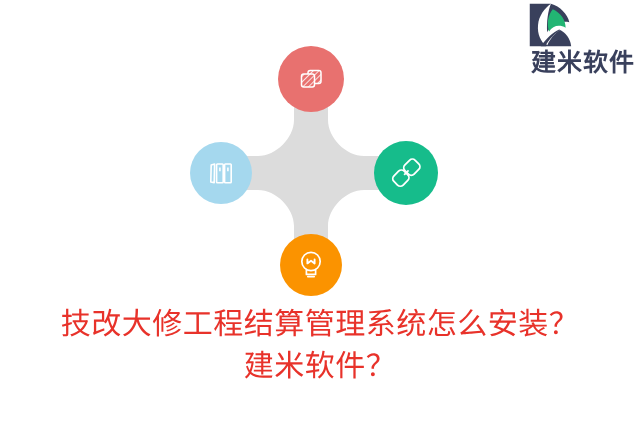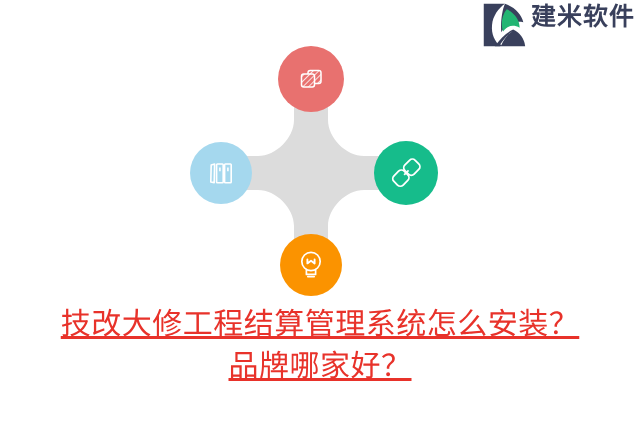--- a/index.html
+++ b/index.html
@@ -17,20 +17,21 @@
   }
 
   
   .brand {
     position: absolute;
     top: 2px;
     right: 5px;
     display: flex;
     align-items: flex-start;
     height: 48px;
+    flex-direction: column;
   }
   .brand-mark {
     width: 46px;
     height: 46px;
     flex: 0 0 46px;
     display: block;
   }
   .brand-text {
     display: flex;
     flex-direction: column;
@@ -81,21 +82,20 @@
     color: #e8322a;
     font-family: "DejaVu Sans", "Liberation Sans", sans-serif;
     font-size: 30px;
     line-height: 42px;
     font-weight: normal;
     letter-spacing: 0.5px;
   }
   .headline-line {
     display: block;
     white-space: nowrap;
-    text-decoration: underline;
   }
 </style>
 </head>
 <body>
 
 <div class="brand">
   <svg class="brand-mark" viewBox="0 0 100 100" aria-hidden="true">
 
     <path d="M6 4 L52 4 C38 14 26 30 24 50 C22 70 30 86 42 96 L6 96 Z" fill="#39405c"></path>
     <path d="M52 4 C72 10 88 26 92 44 C70 40 52 50 44 66 C42 44 46 18 52 4 Z" fill="#39405c"></path>
@@ -188,14 +188,14 @@
         <path d="M-4.6 4.6 L-4.6 9.4 L4.6 9.4 L4.6 4.6"></path>
         <path d="M-3.2 11.6 L3.2 11.6"></path>
         <path d="M-3.6 -5.6 L-3.6 -1.6 L0 -4.2 L3.6 -1.6 L3.6 -5.6" stroke-width="1.9"></path>
       </g>
     </g>
   </svg>
 </div>
 
 <div class="headline">
   <span class="headline-line">技改大修工程结算管理系统怎么安装？</span>
-  <span class="headline-line">品牌哪家好？</span>
+  <span class="headline-line">建米软件？</span>
 </div>
 
 </body></html>

